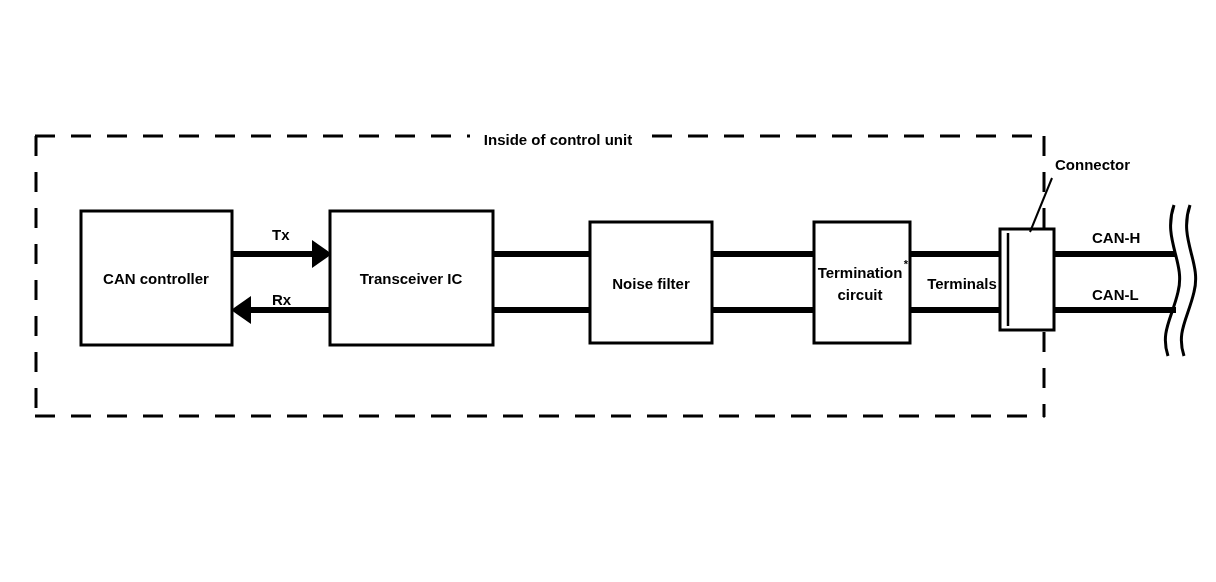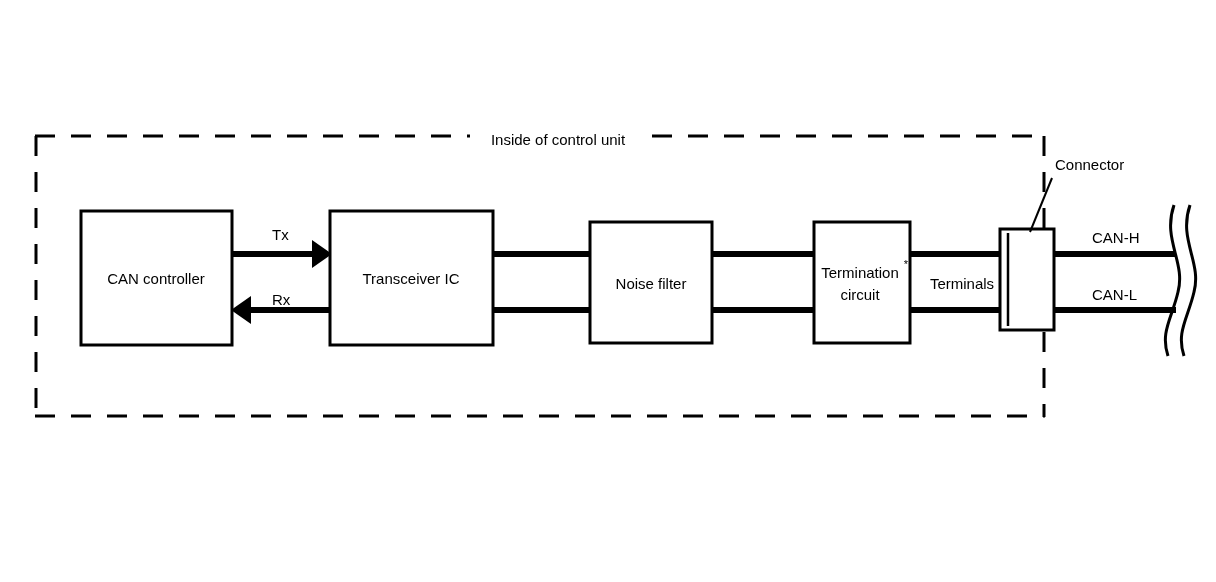--- a/index.html
+++ b/index.html
@@ -7,20 +7,21 @@
     padding: 0;
     background: #ffffff;
   }
   #canvas {
     position: relative;
     width: 1216px;
     height: 464px;
     background: #ffffff;
     font-family: "Liberation Sans", sans-serif;
     overflow: hidden;
+    font-weight: bold;
   }
   #diagram-svg {
     position: absolute;
     left: 0;
     top: 0;
     width: 1216px;
     height: 582px;
   }
   .dgm-text {
     font-family: "Liberation Sans", sans-serif;

